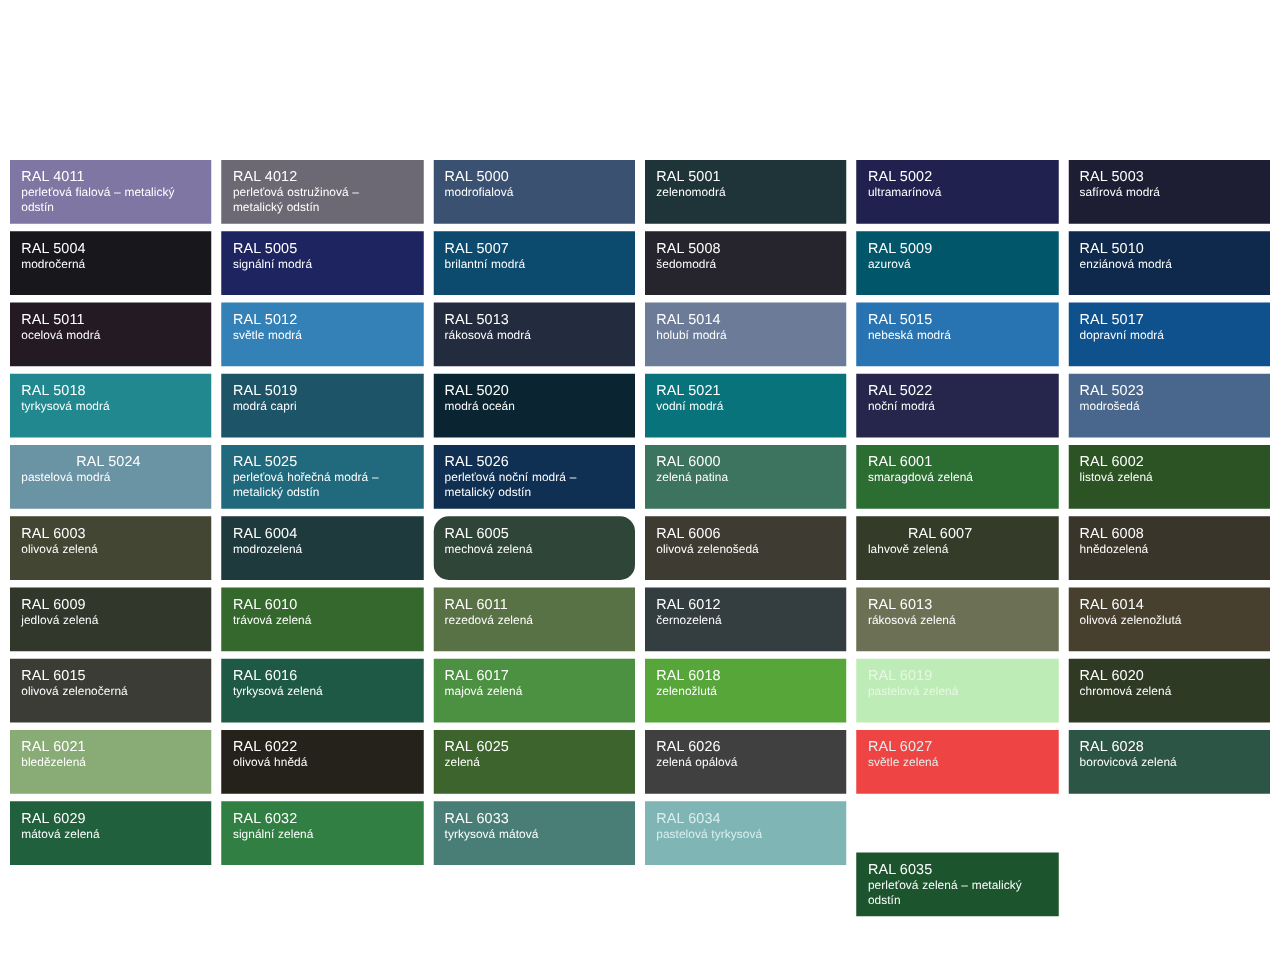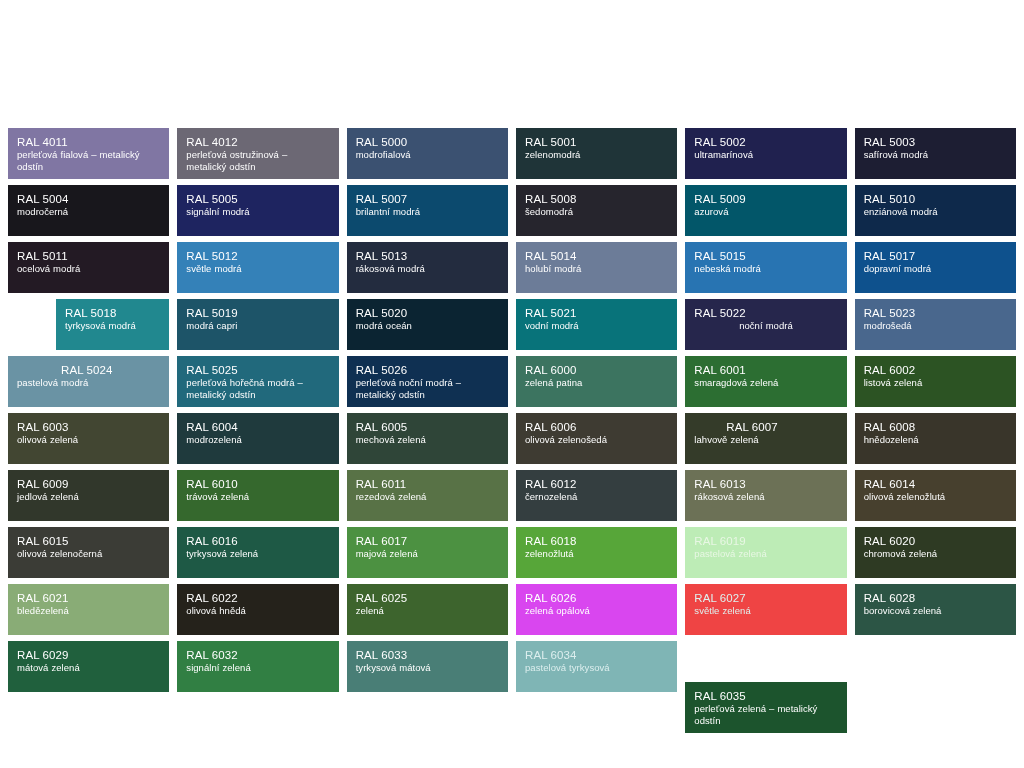--- a/index.html
+++ b/index.html
@@ -118,39 +118,39 @@
       <span class="swatch-name" style="color: rgb(255, 255, 255);">holubí modrá</span>
     </div>
     <div class="swatch" style="background: rgb(40, 116, 178);">
       <span class="swatch-code" style="color: rgb(255, 255, 255);">RAL 5015</span>
       <span class="swatch-name" style="color: rgb(255, 255, 255);">nebeská modrá</span>
     </div>
     <div class="swatch" style="background: rgb(14, 81, 141);">
       <span class="swatch-code" style="color: rgb(255, 255, 255);">RAL 5017</span>
       <span class="swatch-name" style="color: rgb(255, 255, 255);">dopravní modrá</span>
     </div>
-    <div class="swatch" style="background: rgb(33, 136, 143); margin-left: 48px;">
+    <div class="swatch" style="background: rgb(33, 136, 143);">
       <span class="swatch-code" style="color: rgb(255, 255, 255);">RAL 5018</span>
       <span class="swatch-name" style="color: rgb(255, 255, 255);">tyrkysová modrá</span>
     </div>
     <div class="swatch" style="background: rgb(29, 84, 104);">
       <span class="swatch-code" style="color: rgb(255, 255, 255);">RAL 5019</span>
       <span class="swatch-name" style="color: rgb(255, 255, 255);">modrá capri</span>
     </div>
     <div class="swatch" style="background: rgb(11, 36, 50);">
       <span class="swatch-code" style="color: rgb(255, 255, 255);">RAL 5020</span>
       <span class="swatch-name" style="color: rgb(255, 255, 255);">modrá oceán</span>
     </div>
     <div class="swatch" style="background: rgb(8, 115, 122);">
       <span class="swatch-code" style="color: rgb(255, 255, 255);">RAL 5021</span>
       <span class="swatch-name" style="color: rgb(255, 255, 255);">vodní modrá</span>
     </div>
     <div class="swatch" style="background: rgb(38, 38, 76);">
       <span class="swatch-code" style="color: rgb(255, 255, 255);">RAL 5022</span>
-      <span class="swatch-name" style="color: rgb(255, 255, 255); text-align: center;">noční modrá</span>
+      <span class="swatch-name" style="color: rgb(255, 255, 255);">noční modrá</span>
     </div>
     <div class="swatch" style="background: rgb(73, 103, 141);">
       <span class="swatch-code" style="color: rgb(255, 255, 255);">RAL 5023</span>
       <span class="swatch-name" style="color: rgb(255, 255, 255);">modrošedá</span>
     </div>
     <div class="swatch" style="background: rgb(106, 147, 164);">
       <span class="swatch-code" style="color: rgb(255, 255, 255); padding-left: 44px;">RAL 5024</span>
       <span class="swatch-name" style="color: rgb(255, 255, 255);">pastelová modrá</span>
     </div>
     <div class="swatch" style="background: rgb(33, 105, 124);">
@@ -174,21 +174,21 @@
       <span class="swatch-name" style="color: rgb(255, 255, 255);">listová zelená</span>
     </div>
     <div class="swatch" style="background: rgb(66, 70, 50);">
       <span class="swatch-code" style="color: rgb(255, 255, 255);">RAL 6003</span>
       <span class="swatch-name" style="color: rgb(255, 255, 255);">olivová zelená</span>
     </div>
     <div class="swatch" style="background: rgb(31, 58, 61);">
       <span class="swatch-code" style="color: rgb(255, 255, 255);">RAL 6004</span>
       <span class="swatch-name" style="color: rgb(255, 255, 255);">modrozelená</span>
     </div>
-    <div class="swatch" style="background: rgb(47, 69, 56);">
+    <div class="swatch" style="background: rgb(47, 69, 56); border-radius: 12px;">
       <span class="swatch-code" style="color: rgb(255, 255, 255);">RAL 6005</span>
       <span class="swatch-name" style="color: rgb(255, 255, 255);">mechová zelená</span>
     </div>
     <div class="swatch" style="background: rgb(62, 59, 50);">
       <span class="swatch-code" style="color: rgb(255, 255, 255);">RAL 6006</span>
       <span class="swatch-name" style="color: rgb(255, 255, 255);">olivová zelenošedá</span>
     </div>
     <div class="swatch" style="background: rgb(52, 59, 41);">
       <span class="swatch-code" style="color: rgb(255, 255, 255); margin-left: 32px;">RAL 6007</span>
       <span class="swatch-name" style="color: rgb(255, 255, 255);">lahvově zelená</span>
@@ -250,21 +250,21 @@
       <span class="swatch-name" style="color: rgb(255, 255, 255);">bledězelená</span>
     </div>
     <div class="swatch" style="background: rgb(37, 34, 27);">
       <span class="swatch-code" style="color: rgb(255, 255, 255);">RAL 6022</span>
       <span class="swatch-name" style="color: rgb(255, 255, 255);">olivová hnědá</span>
     </div>
     <div class="swatch" style="background: rgb(61, 100, 45);">
       <span class="swatch-code" style="color: rgb(255, 255, 255);">RAL 6025</span>
       <span class="swatch-name" style="color: rgb(255, 255, 255);">zelená</span>
     </div>
-    <div class="swatch" style="background: #d946ef;">
+    <div class="swatch" style="background: #404040;">
       <span class="swatch-code" style="color: rgb(255, 255, 255);">RAL 6026</span>
       <span class="swatch-name" style="color: rgb(255, 255, 255);">zelená opálová</span>
     </div>
     <div class="swatch" style="background: #ef4444;">
       <span class="swatch-code" style="color: rgb(223, 240, 238);">RAL 6027</span>
       <span class="swatch-name" style="color: rgb(223, 240, 238);">světle zelená</span>
     </div>
     <div class="swatch" style="background: rgb(44, 85, 69);">
       <span class="swatch-code" style="color: rgb(255, 255, 255);">RAL 6028</span>
       <span class="swatch-name" style="color: rgb(255, 255, 255);">borovicová zelená</span>

